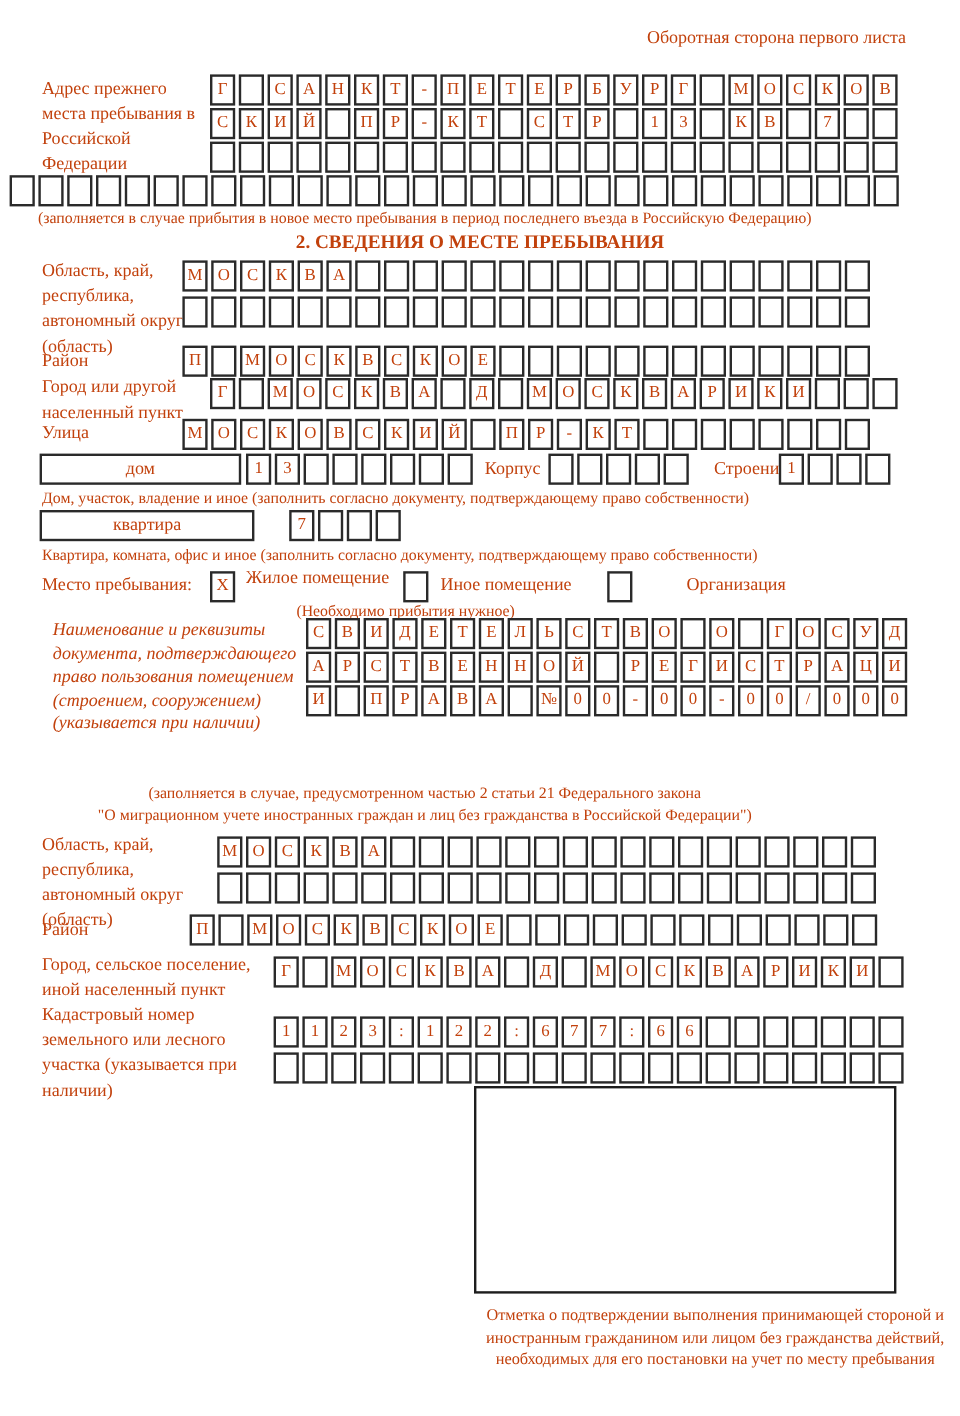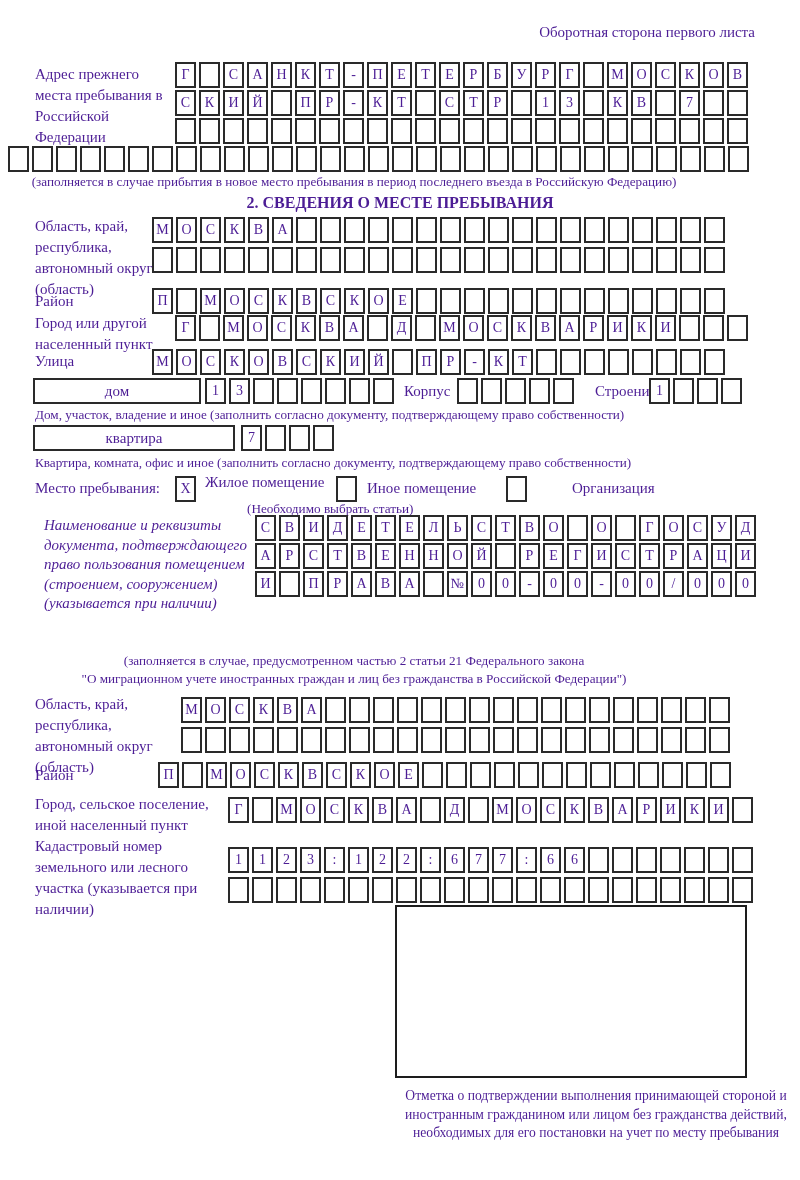--- a/index.html
+++ b/index.html
@@ -1,21 +1,21 @@
 <!DOCTYPE html>
 <html><head>
 <meta charset="utf-8">
 <style>
   html,body{margin:0;padding:0;background:#fff;}
   #form{
     position:relative;
     width:800px;height:1180px;
     background:#ffffff;
     font-family:"Liberation Serif","DejaVu Serif",serif;
-    color:#4c1d95;
+    color:#c2410c;
     overflow:hidden;
   }
   .abs{position:absolute;}
   .lbl{font-size:15px;line-height:21px;}
   .lbl-tight{font-size:15px;line-height:19.5px;}
   .cap{font-size:13.2px;}
   .ttl{font-weight:bold;font-size:16px;text-align:center;width:800px;left:0;}
   .center{text-align:center;width:708px;left:0;}
   .cellrow{display:flex;gap:3px;white-space:nowrap;}
   .cell{
@@ -318,37 +318,37 @@
     </div>
   <div class="abs lbl" style="top:381px;left:579px;margin-left:16px;">Строение</div>
   <div class="abs cellrow" style="top:378px;left:649px;">
       <span class="cell">1</span>
       <span class="cell"></span>
       <span class="cell"></span>
       <span class="cell"></span>
     </div>
   <div class="abs cap" style="top:407px;left:35px;">Дом, участок, владение и иное (заполнить согласно документу, подтверждающему право собственности)</div>
 
-  <div class="abs wbox" style="top:425px;left:33px;width:202px;">квартира</div>
+  <div class="abs wbox" style="top:425px;left:33px;width:179px;">квартира</div>
   <div class="abs cellrow" style="top:425px;left:241px;">
       <span class="cell">7</span>
       <span class="cell"></span>
       <span class="cell"></span>
       <span class="cell"></span>
     </div>
   <div class="abs cap" style="top:455px;left:35px;">Квартира, комната, офис и иное (заполнить согласно документу, подтверждающему право собственности)</div>
 
   <div class="abs lbl" style="top:478px;left:35px;">Место пребывания:</div>
   <span class="abs cell" style="top:476px;left:175px;">X</span>
   <div class="abs lbl" style="top:472px;left:205px;">Жилое помещение</div>
   <span class="abs cell" style="top:476px;left:336px;"></span>
   <div class="abs lbl" style="top:478px;left:367px;">Иное помещение</div>
   <span class="abs cell" style="top:476px;left:506px;"></span>
   <div class="abs lbl" style="top:478px;left:572px;">Организация</div>
-  <div class="abs cap" style="top:501px;left:247px;">(Необходимо выбрать статьи)</div>
+  <div class="abs cap" style="top:501px;left:247px;">(Необходимо прибытия нужное)</div>
 
   <div class="abs lbl-tight" style="top:516px;left:44px;width:212px;font-style:italic;">Наименование и реквизиты документа, подтверждающего право пользования помещением (строением, сооружением) (указывается при наличии)</div>
   <div class="abs cellrow" style="top:515px;left:255px;">
       <span class="cell">С</span>
       <span class="cell">В</span>
       <span class="cell">И</span>
       <span class="cell">Д</span>
       <span class="cell">Е</span>
       <span class="cell">Т</span>
       <span class="cell">Е</span>

